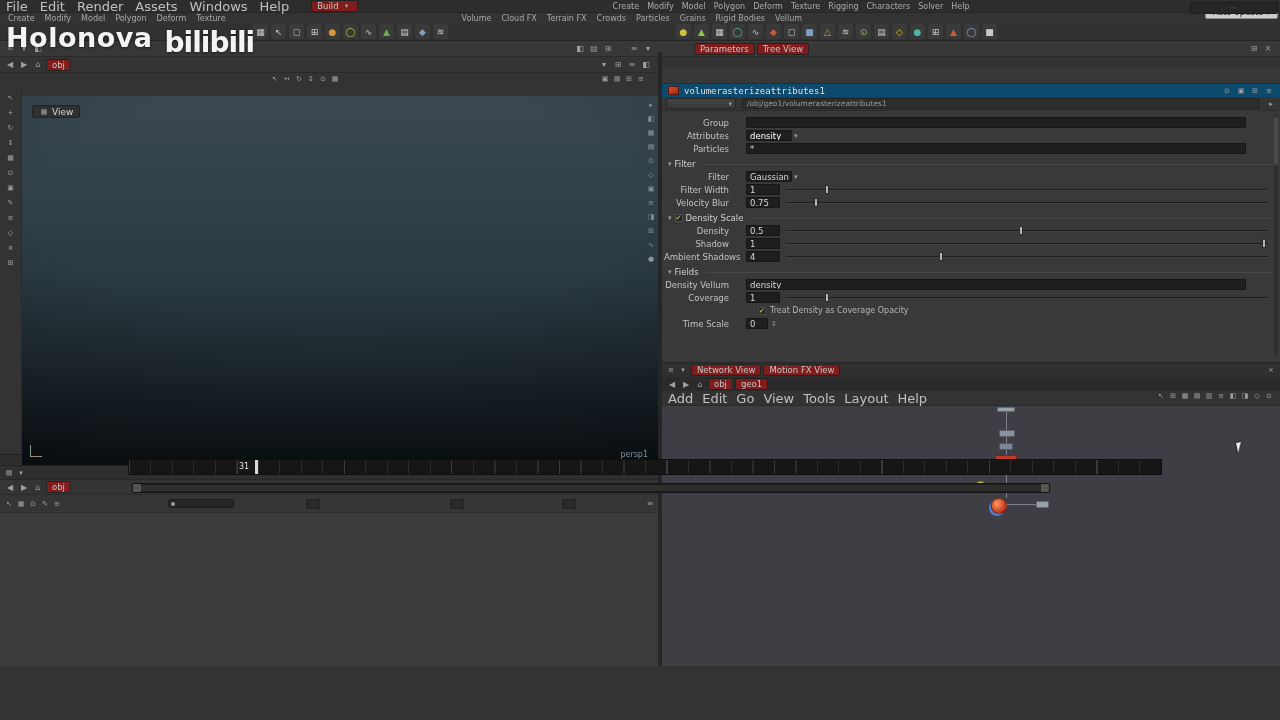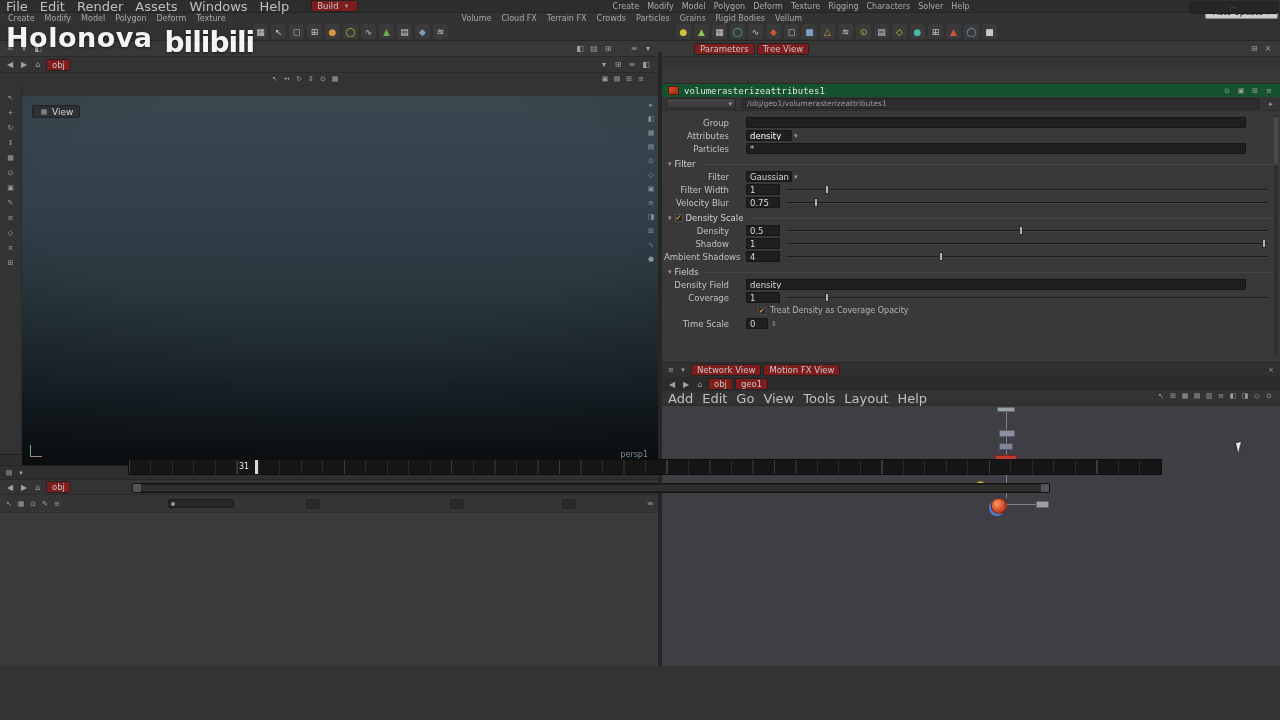--- a/index.html
+++ b/index.html
@@ -51,21 +51,21 @@
   .sp-row2{display:flex;align-items:center;height:15px;background:#343434;padding:0 4px;gap:2px;border-bottom:1px solid #2a2a2a}
   .sp-row3{display:flex;align-items:center;height:17px;background:#353535;padding:0 4px;gap:2px}
   .sp-slider{position:relative;width:66px;height:9px;margin-left:104px;background:#262626;border:1px solid #1d1d1d;border-radius:2px}
   .sp-slider i{position:absolute;left:2px;top:2px;width:4px;height:4px;background:#9a9a9a;border-radius:50%}
   .minichip{width:14px;height:10px;background:#2a2a2a;border:1px solid #222;border-radius:1px}
   .emptypane{left:0;top:512px;width:660px;height:154px;background:#3b3b3b;border-top:1px solid #2d2d2d}
   .vsplit{left:658px;top:52px;width:4px;height:614px;background:#262626}
 
   
   .rt-blank{left:662px;top:68px;width:618px;height:16px;background:#383838;border-bottom:1px solid #2a2a2a}
-  .pp-header{left:662px;top:84px;width:618px;height:13px;background:#14532d;display:flex;align-items:center;padding:0 6px;gap:5px}
+  .pp-header{left:662px;top:84px;width:618px;height:13px;background:#0c4a6e;display:flex;align-items:center;padding:0 6px;gap:5px}
   .node-icon{width:11px;height:9px;background:linear-gradient(145deg,#d4502e,#9c2a14);border:1px solid #5e1408;border-radius:1px}
   .node-name{font-size:9px;color:#e2e2e2;font-family:"DejaVu Sans Mono",monospace}
   .pp-hicons{margin-left:auto;display:flex;gap:4px}
   .pp-tabstrip{left:662px;top:97px;width:618px;height:14px;background:#353535;display:flex;align-items:center;padding:0 4px;gap:6px;border-bottom:1px solid #2c2c2c}
   .pp-typechip{width:70px;height:11px;background:linear-gradient(#454545,#383838);border:1px solid #262626;border-radius:2px;display:flex;align-items:center;justify-content:flex-end;padding:0 3px;font-size:7px;color:#999}
   .pp-pathchip{flex:1;height:11px;background:#2d2d2d;border:1px solid #242424;border-radius:2px;display:flex;align-items:center;padding:0 4px;font-size:7.5px;color:#9a9a9a;overflow:hidden;white-space:nowrap}
   .pp-body{left:662px;top:111px;width:618px;height:251px;background:#393939;padding:4px 2px 0 2px;overflow:hidden}
   .pp-scroll{position:absolute;right:1px;top:4px;width:4px;height:240px;background:#2e2e2e;border-radius:2px}
   .pp-scroll i{position:absolute;left:0;top:2px;width:4px;height:48px;background:#4a4a4a;border-radius:2px}
   .psec{display:var(--sec,none);align-items:center;gap:3px;margin:5px 4px 2px 4px;font-size:8.5px;color:#d2d2d2}
@@ -507,21 +507,21 @@
 
           <span>Fields</span>
           <span class="secline"></span>
         </div>
 
       </div>
 
       <div class="pitem">
 
         <div class="prow" style="--row: flex; --fw: 500px;">
-          <span class="plabel">Density Field</span>
+          <span class="plabel">Density Vellum</span>
           <span class="pfield">density</span>
 
         </div>
       </div>
 
       <div class="pitem">
 
         <div class="prow" style="--row: flex; --trk: block; --fw: 34px; --frac: 0.082;">
           <span class="plabel">Coverage</span>
           <span class="pfield">1</span>

